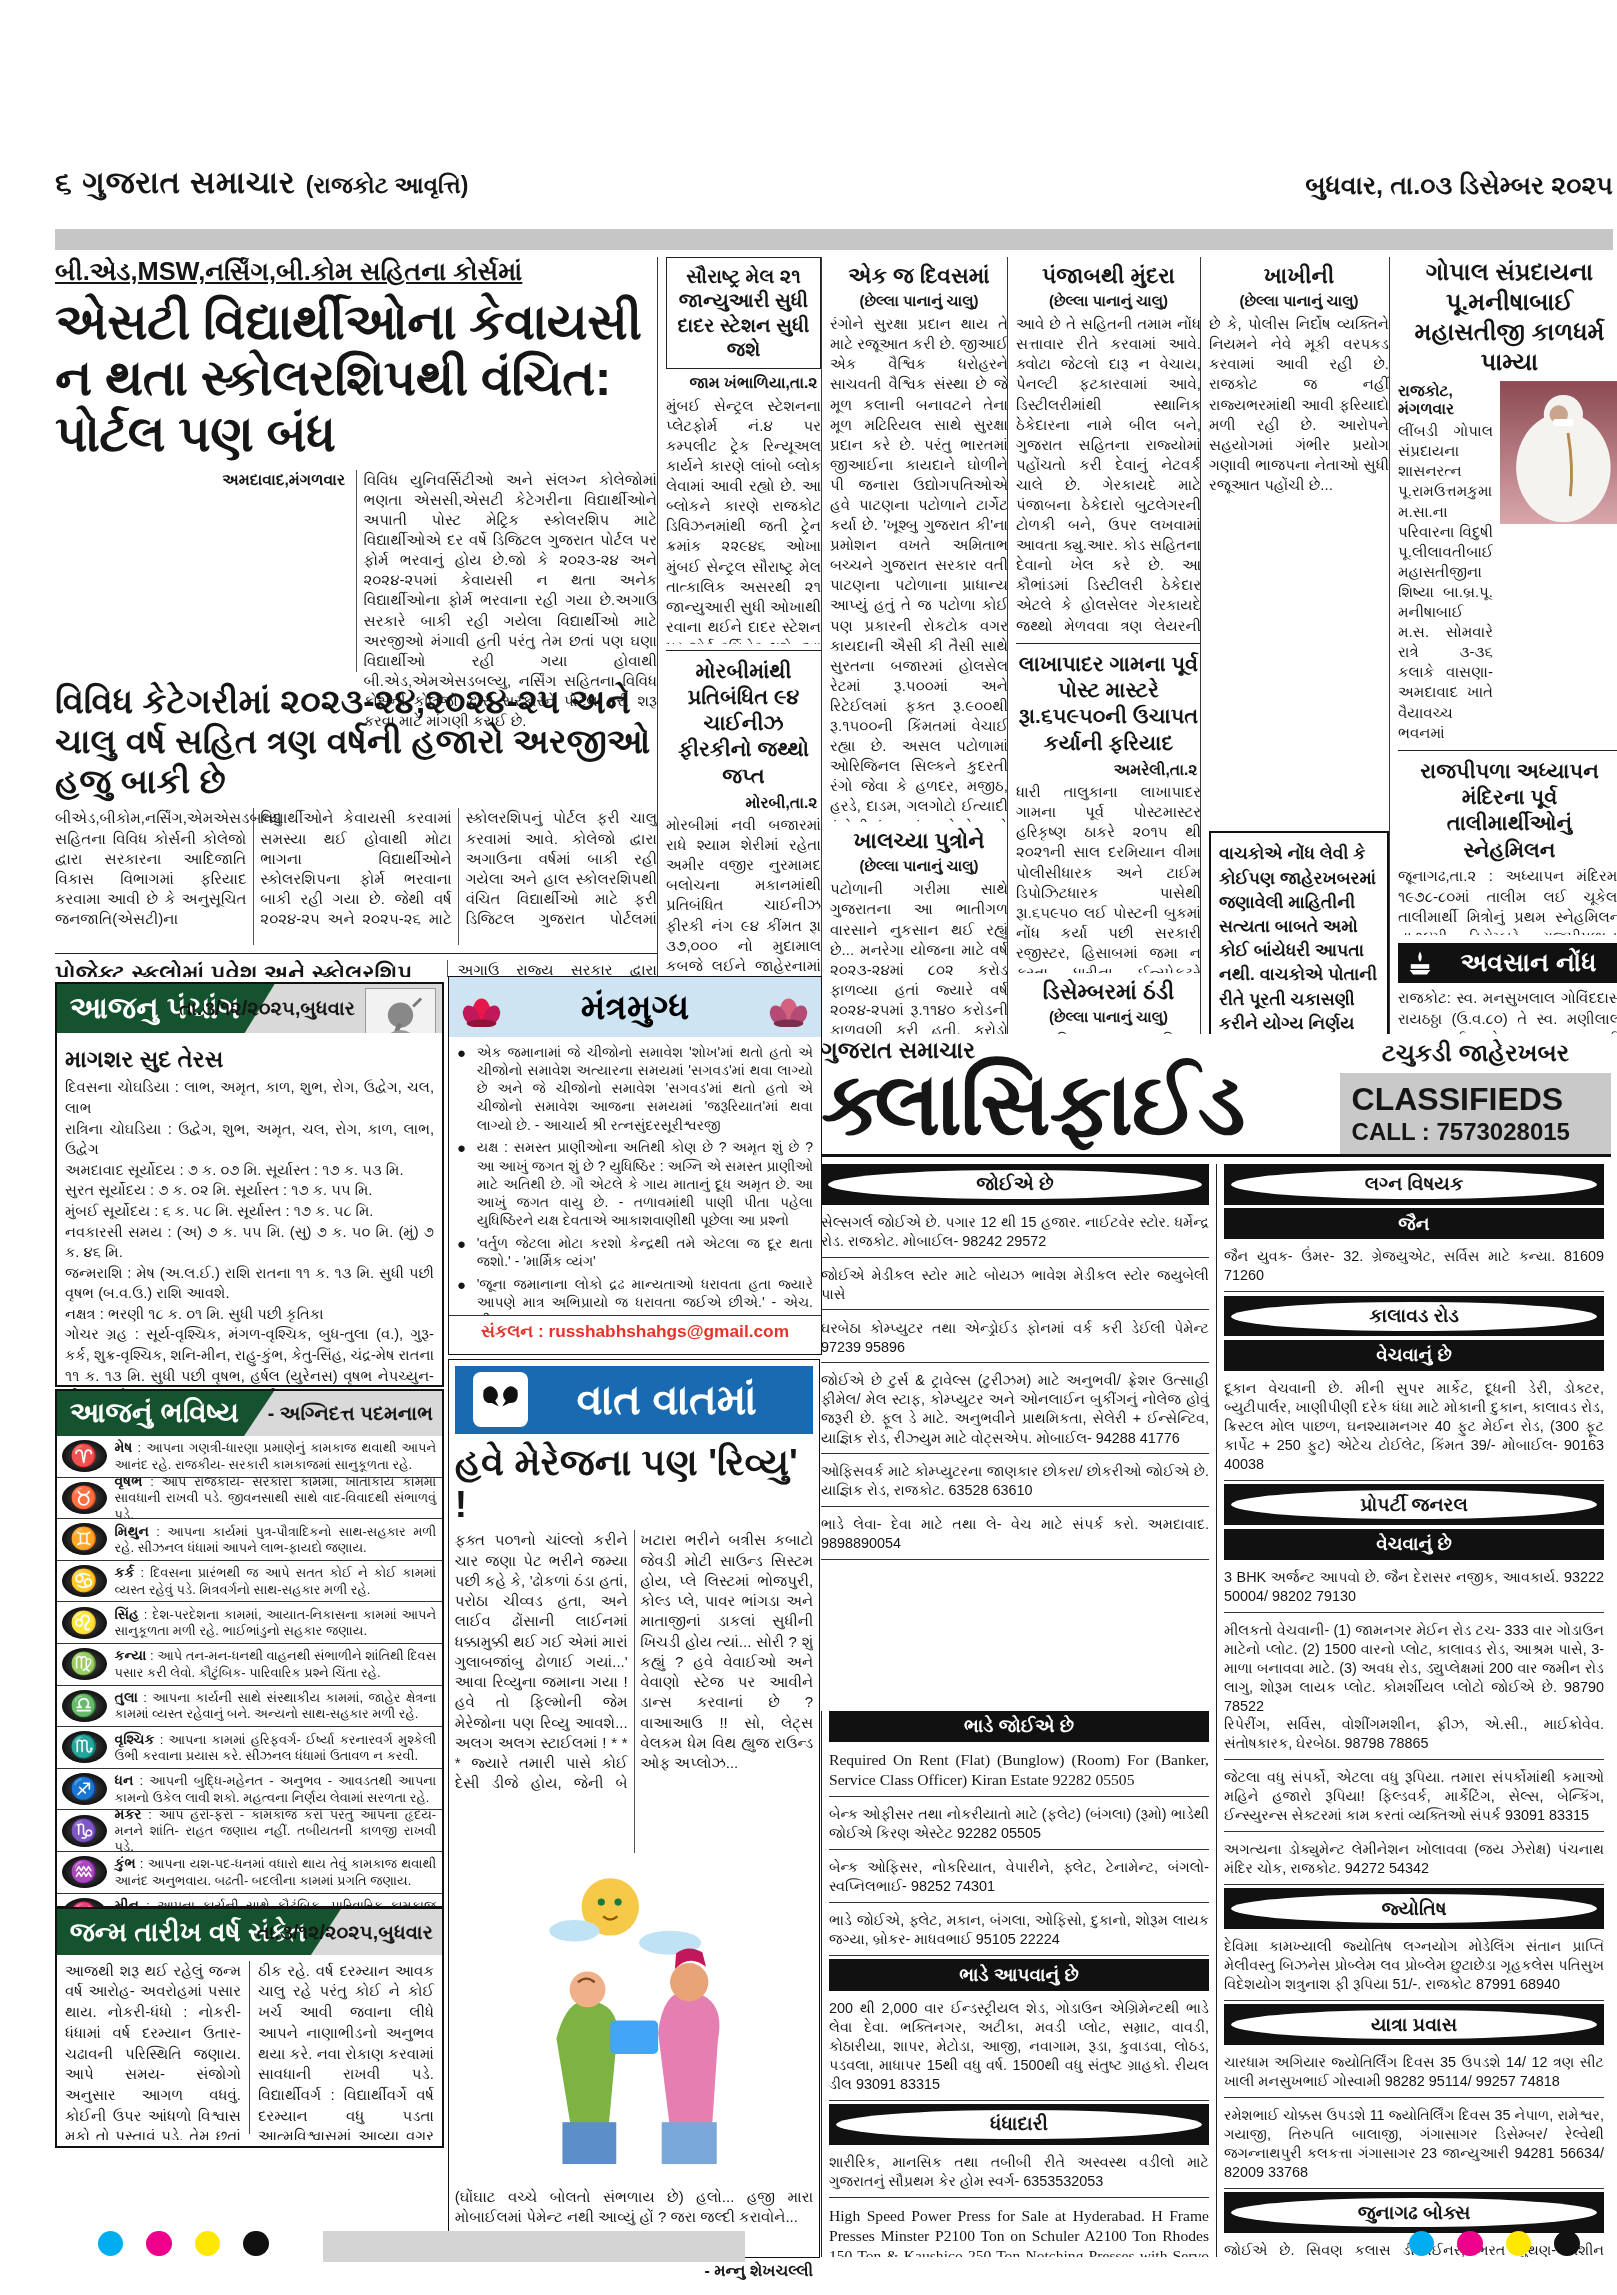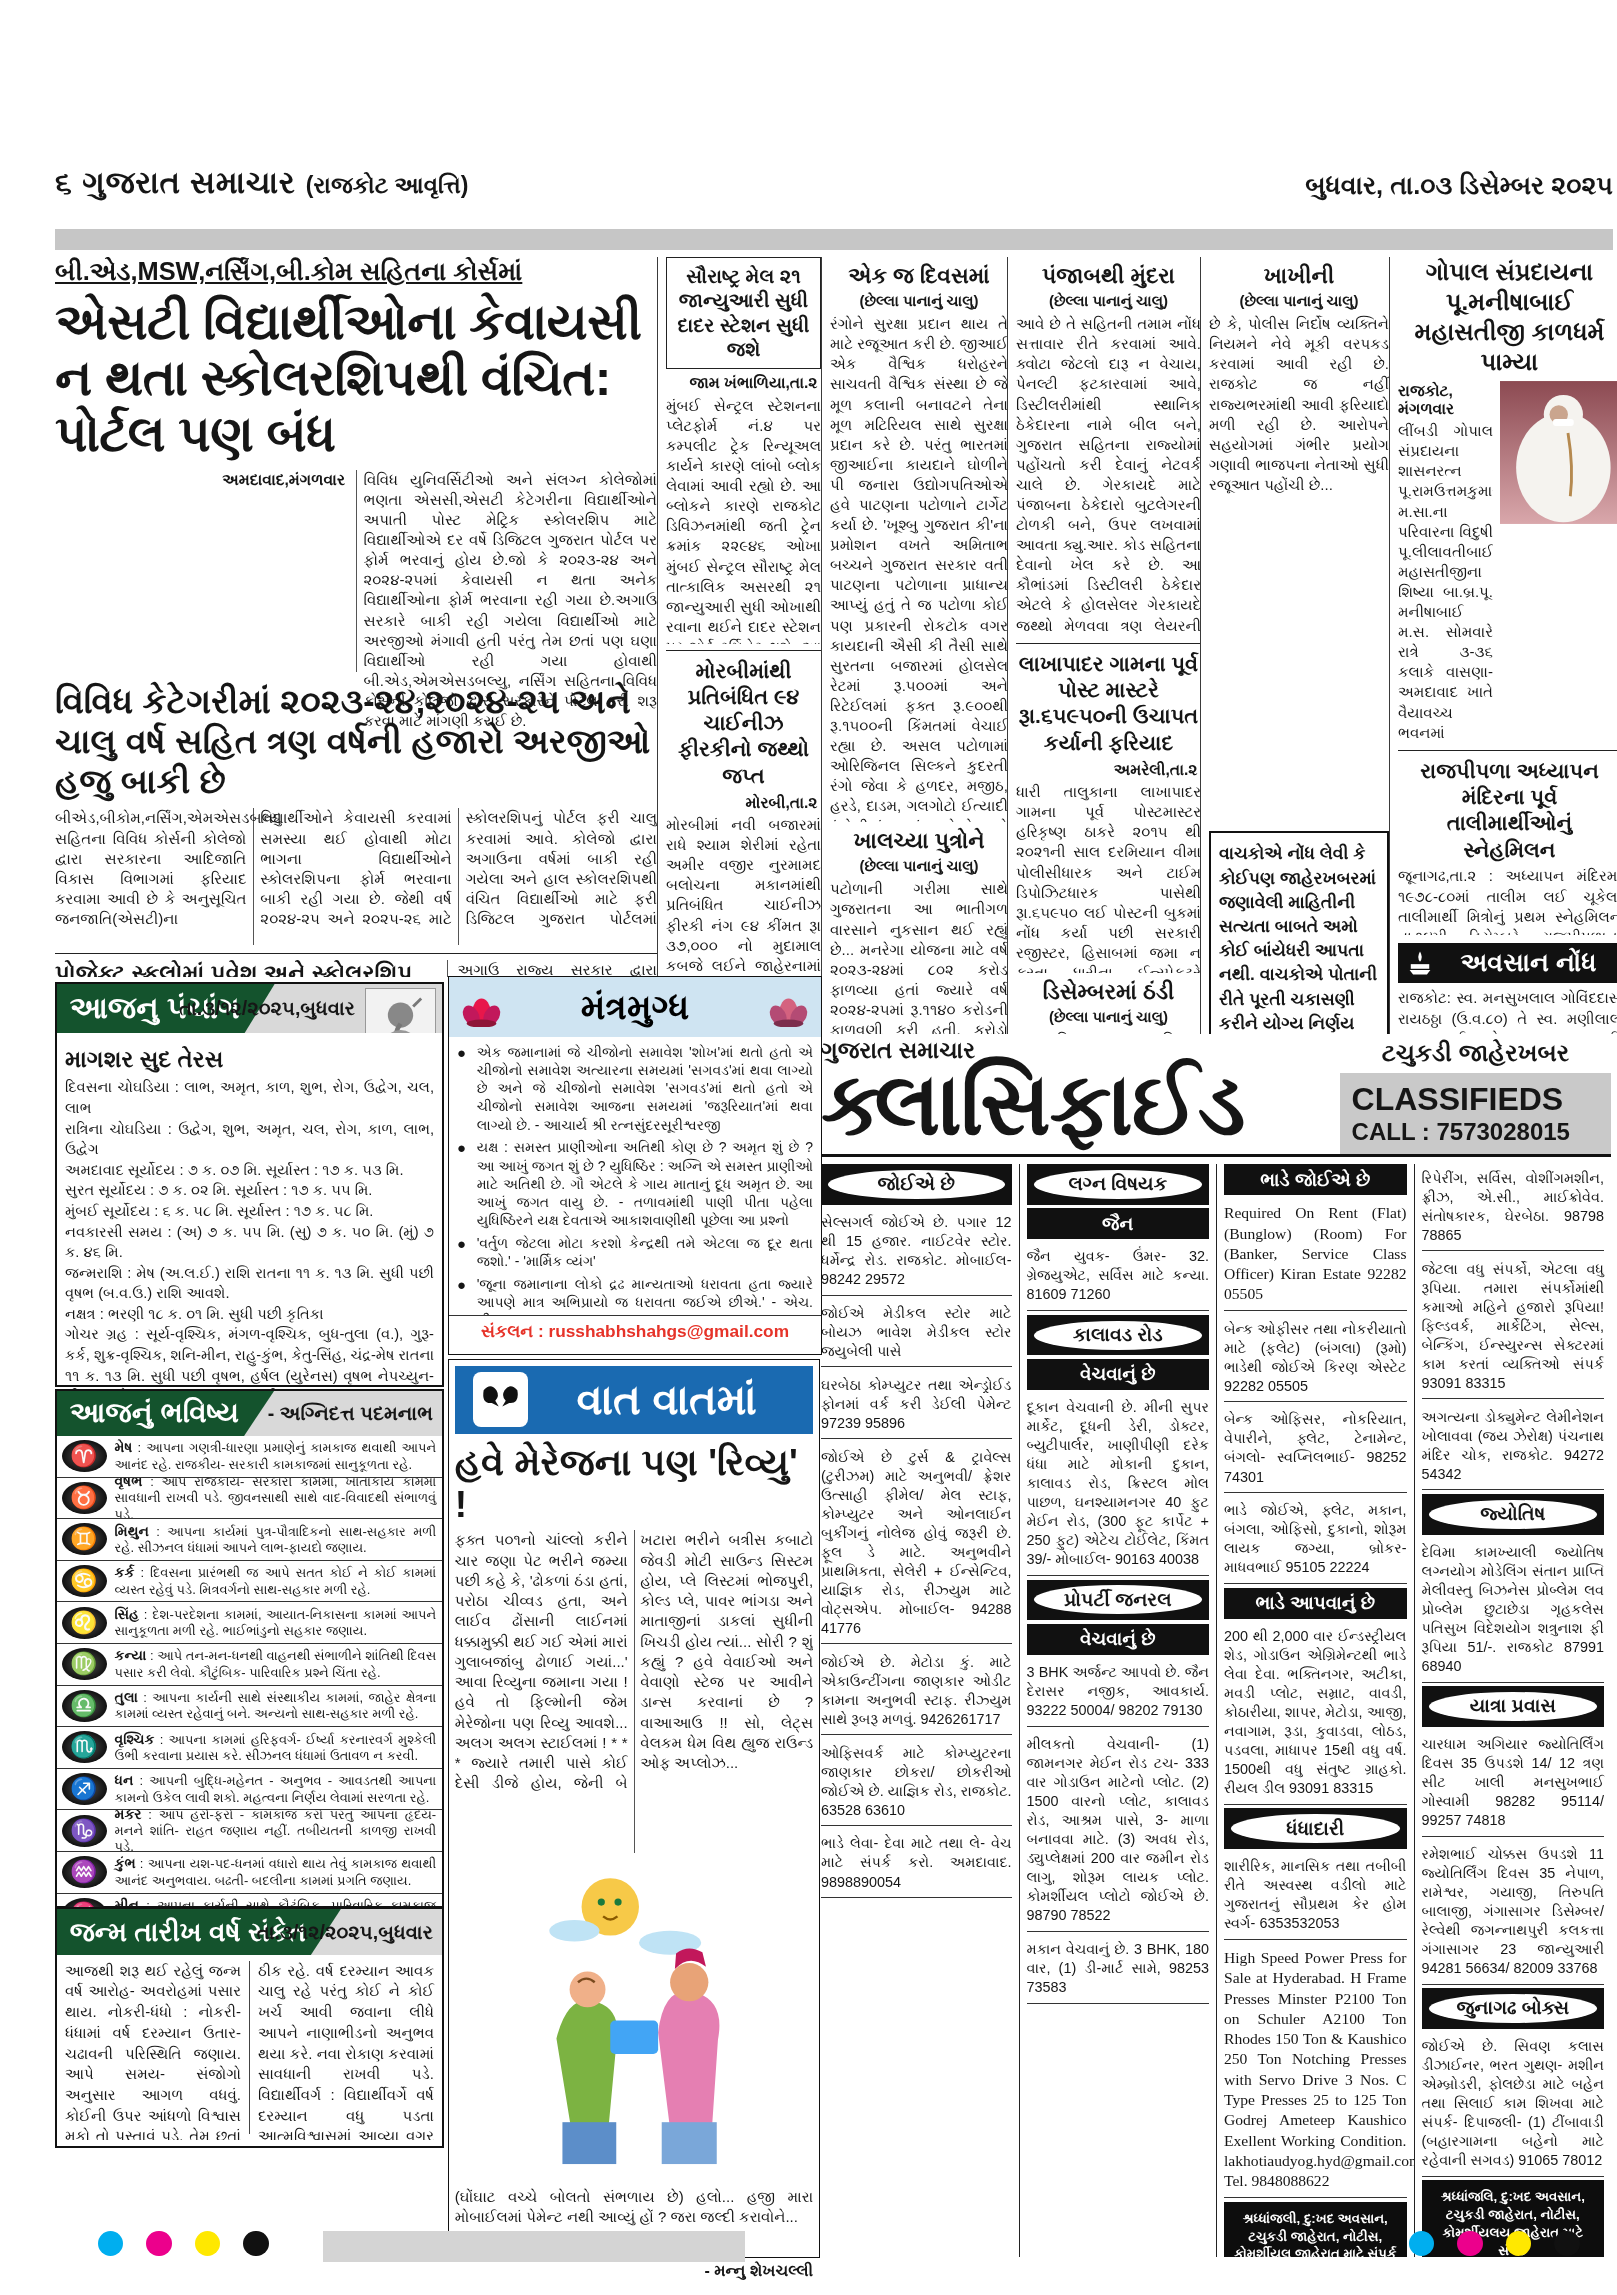--- a/index.html
+++ b/index.html
@@ -92,21 +92,21 @@
   
   #classifieds{left:821px;top:1037px;width:790px;height:1220px;}
   .cl-header{display:flex;justify-content:space-between;border-bottom:3.5px solid #111;padding-bottom:5.8px;height:120px;box-sizing:border-box;}
   .cl-brand{font-size:23px;font-weight:900;}
   .cl-big{font-size:87px;font-weight:900;line-height:.92;letter-spacing:-1.2px;}
   .cl-right{text-align:left;width:271px;}
   .cl-tag{font-size:24px;font-weight:900;padding:2.3px 0 5.8px 0;text-align:center;}
   .cl-graybox{background:#c9c9c9;padding:8px 11.6px;}
   .cl-gb1{font-size:32px;font-weight:900;font-family:"Liberation Sans",sans-serif;}
   .cl-gb2{font-size:24px;font-weight:900;}
-  .cl-cols{display:grid;grid-template-columns:1fr 1fr 1fr 1fr;gap:0;height:1093px;margin-top:7px;}
+  .cl-cols{display:grid;grid-template-columns:1fr 1fr;gap:0;height:1093px;margin-top:7px;}
   .cl-col{padding:0 7px;border-left:1.2px solid #222;overflow:hidden;display:flex;flex-direction:column;}
   .cl-col:first-child{border-left:none;padding-left:0;}
   .blk{margin-bottom:3.5px;}
   .blk.ad .blk-in{display:block;font-size:14.4px;line-height:1.32;text-align:justify;border-bottom:1.2px solid #333;padding:4.6px 0 5.8px 0;}
   .blk.aden .blk-in{display:block;font-family:"Liberation Serif",serif;font-size:15.6px;line-height:1.3;text-align:justify;border-bottom:1.2px solid #333;padding:4.6px 0 5.8px 0;}
   .blk.oval{background:#111;padding:5.8px 7px;}
   .blk.oval .blk-in{display:block;background:#fff;border-radius:50%;text-align:center;font-weight:900;font-size:19px;padding:3.5px 0;}
   .blk.band{background:#111;padding:4.6px 3.5px;}
   .blk.band .blk-in{display:block;color:#fff;text-align:center;font-weight:900;font-size:18.5px;}
   .pubad{background:#0d0d0d;color:#fff;text-align:center;padding:8px 5.8px;margin-top:auto;}
@@ -421,23 +421,20 @@
             <div class="blk ad">
               <span class="blk-in">જોઈએ મેડીકલ સ્ટોર માટે બોયઝ ભાવેશ મેડીકલ સ્ટોર જયુબેલી પાસે</span>
             </div>
             <div class="blk ad">
               <span class="blk-in">ઘરબેઠા કોમ્પ્યુટર તથા એન્ડ્રોઈડ ફોનમાં વર્ક કરી ડેઈલી પેમેન્ટ 97239 95896</span>
             </div>
             <div class="blk ad">
               <span class="blk-in">જોઈએ છે ટુર્સ &amp; ટ્રાવેલ્સ (ટુરીઝમ) માટે અનુભવી/ ફ્રેશર ઉત્સાહી ફીમેલ/ મેલ સ્ટાફ, કોમ્પ્યુટર અને ઓનલાઈન બુકીંગનું નોલેજ હોવું જરૂરી છે. ફૂલ ડે માટે. અનુભવીને પ્રાથમિકતા, સેલેરી + ઈન્સેન્ટિવ, યાજ્ઞિક રોડ, રીઝ્યુમ માટે વોટ્સએપ. મોબાઈલ- 94288 41776</span>
             </div>
             <div class="blk ad">
-              <span class="blk-in">જોઈએ છે. મેટોડા કું. માટે એકાઉન્ટીંગના જાણકાર ઓડીટ કામના અનુભવી સ્ટાફ. રીઝ્યુમ સાથે રૂબરૂ મળવું. 9426261717</span>
-            </div>
-            <div class="blk ad">
               <span class="blk-in">ઓફિસવર્ક માટે કોમ્પ્યુટરના જાણકાર છોકરા/ છોકરીઓ જોઈએ છે. યાજ્ઞિક રોડ, રાજકોટ. 63528 63610</span>
             </div>
             <div class="blk ad">
               <span class="blk-in">ભાડે લેવા- દેવા માટે તથા લે- વેચ માટે સંપર્ક કરો. અમદાવાદ. 9898890054</span>
             </div>
           </div>
       </div>
       <div class="cl-col">
         <div>
             <div class="blk oval">

